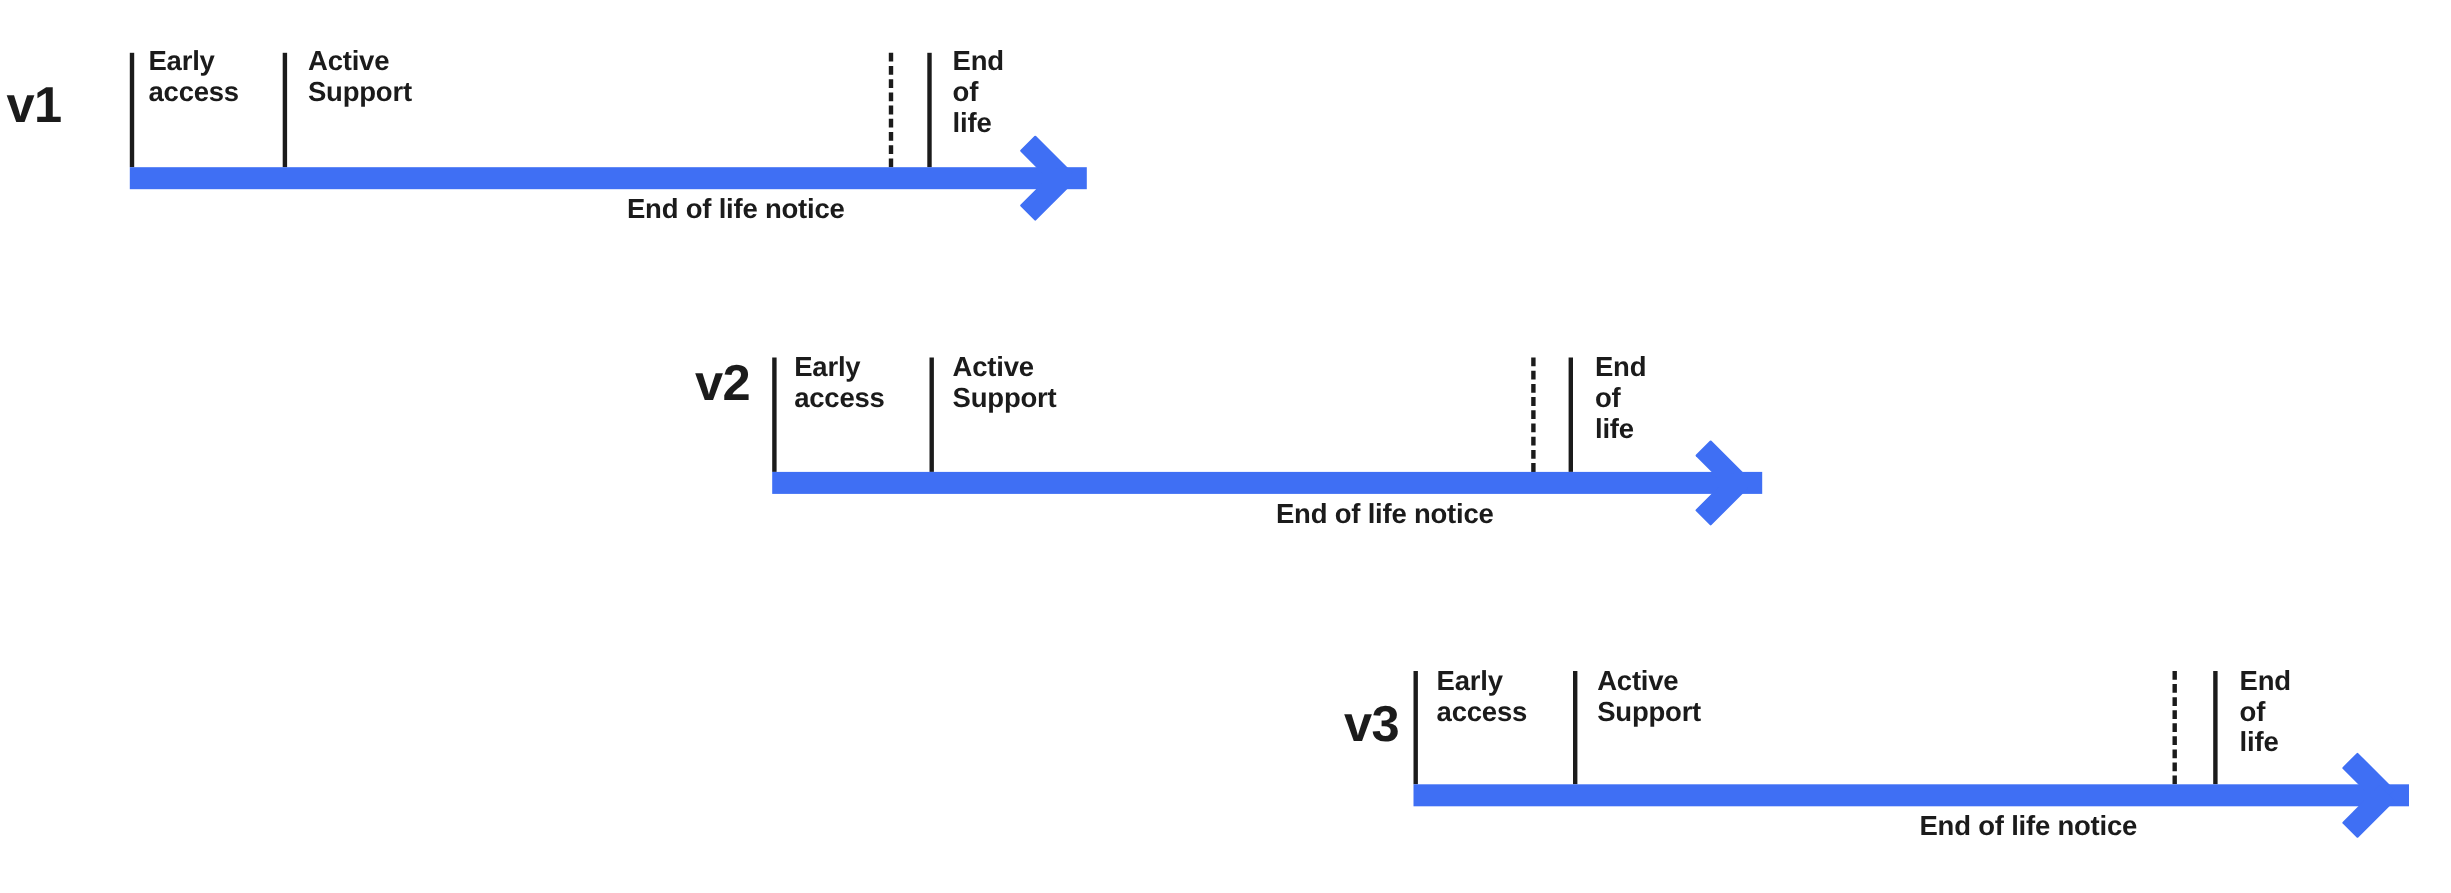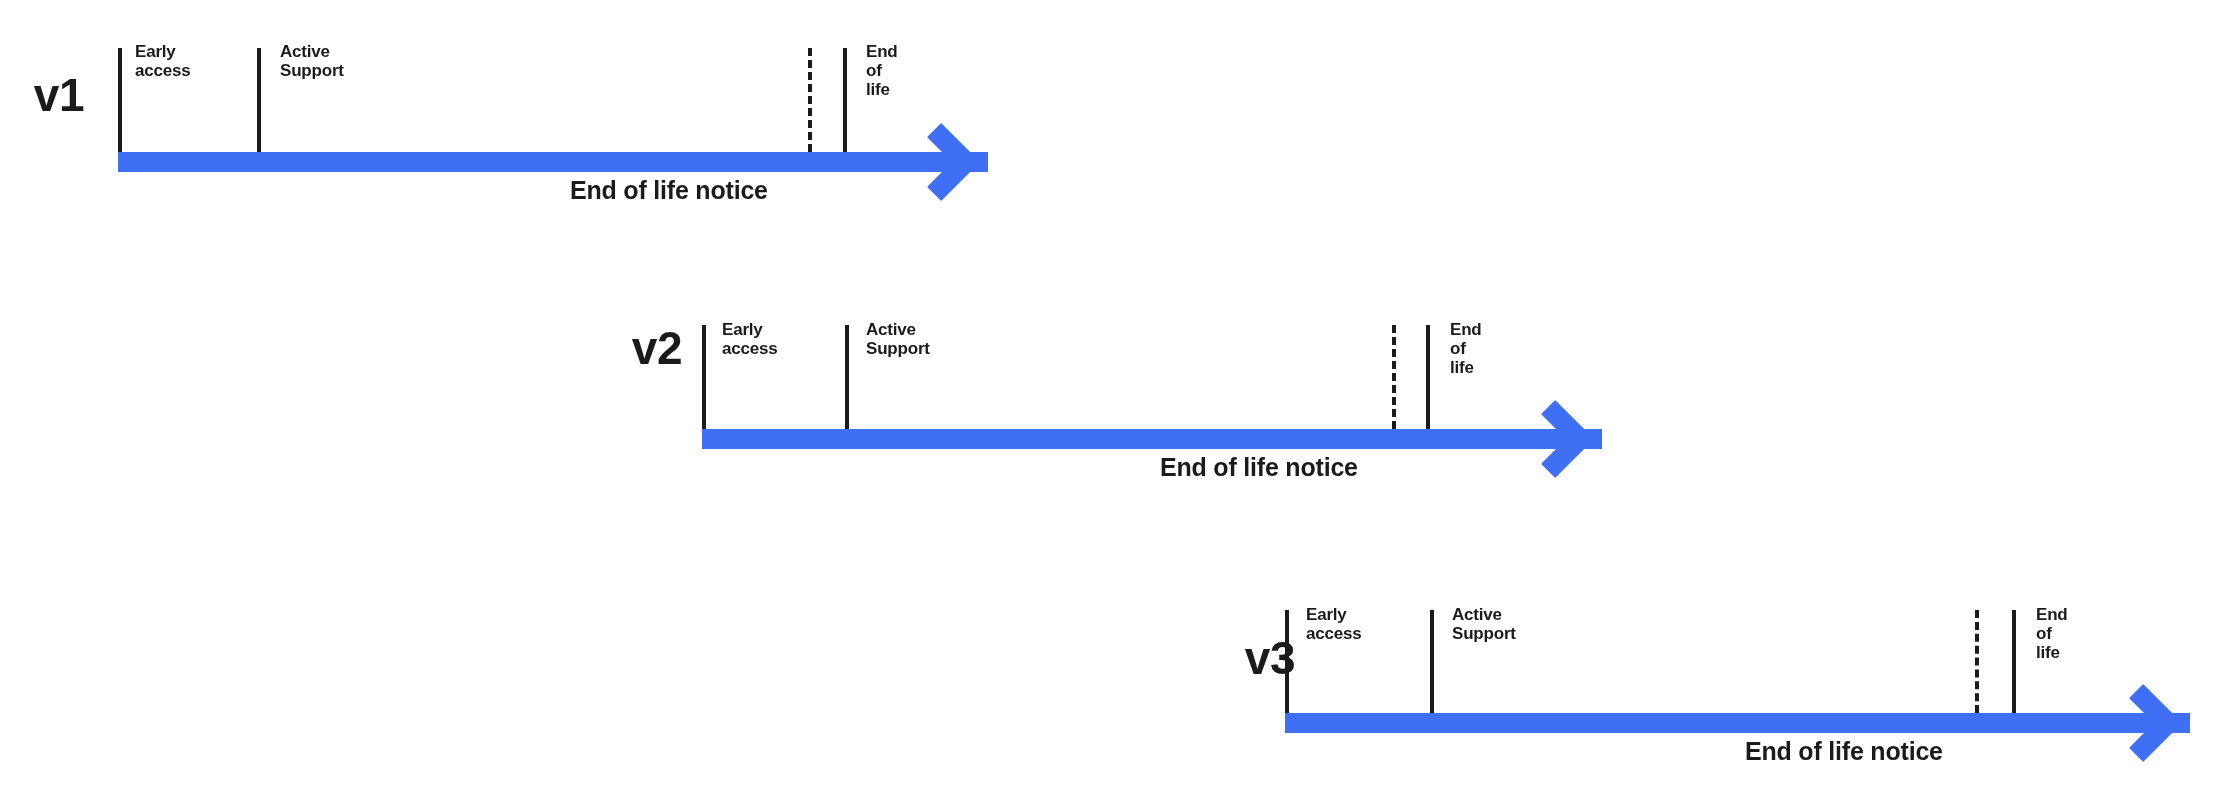--- a/index.html
+++ b/index.html
@@ -35,21 +35,21 @@
     width: 4px;
     background: #1b1b1b;
   }
   .divider.dashed {
     background: none;
     border-left: 4px dashed #1b1b1b;
     width: 0;
   }
   .phase-label {
     position: absolute;
-    font-size: 17px;
+    font-size: 25px;
     font-weight: 700;
     color: #1b1b1b;
     line-height: 1.12;
     white-space: pre-line;
     letter-spacing: -0.2px;
   }
   .bar {
     position: absolute;
     height: 20px;
     background: #3f6ff4;
@@ -73,21 +73,21 @@
     color: #1b1b1b;
     white-space: nowrap;
     letter-spacing: -0.2px;
   }
 </style>
 </head>
 <body>
 
 <div id="canvas">
     <div class="row">
-      <div class="version-label" style="left: 84px; top: 95px;">v1</div>
+      <div class="version-label" style="left: 56px; top: 95px;">v1</div>
       <div class="divider" style="left: 118px; top: 48px; height: 104px;"></div>
       <div class="divider" style="left: 257px; top: 48px; height: 104px;"></div>
       <div class="divider dashed" style="left: 808px; top: 48px; height: 104px;"></div>
       <div class="divider" style="left: 843px; top: 48px; height: 104px;"></div>
       <div class="phase-label" style="left: 135px; top: 42px;">Early
 access</div>
       <div class="phase-label" style="left: 280px; top: 42px;">Active Support</div>
       <div class="phase-label" style="left: 866px; top: 42px;">End of life</div>
       <div class="bar" style="left: 118px; top: 152px; width: 870px;"></div>
       <div class="arrow-head" style="left: 988px; top: 162px;">
@@ -107,21 +107,21 @@
       <div class="phase-label" style="left: 866px; top: 320px;">Active Support</div>
       <div class="phase-label" style="left: 1450px; top: 320px;">End of life</div>
       <div class="bar" style="left: 702px; top: 429px; width: 900px;"></div>
       <div class="arrow-head" style="left: 1602px; top: 439px;">
         <div class="chev-top" style="height: 48px; left: -30px; top: -46px; transform-origin: center bottom; transform: rotate(-45deg);"></div>
         <div class="chev-bot" style="height: 48px; left: -30px; top: -2px; transform-origin: center top; transform: rotate(45deg);"></div>
       </div>
       <div class="notice-label" style="left: 1160px; top: 453px;">End of life notice</div>
     </div>
     <div class="row">
-      <div class="version-label" style="left: 1272px; top: 658px; margin-left: 23px;">v3</div>
+      <div class="version-label" style="left: 1272px; top: 658px;">v3</div>
       <div class="divider" style="left: 1285px; top: 610px; height: 103px;"></div>
       <div class="divider" style="left: 1430px; top: 610px; height: 103px;"></div>
       <div class="divider dashed" style="left: 1975px; top: 610px; height: 103px;"></div>
       <div class="divider" style="left: 2012px; top: 610px; height: 103px;"></div>
       <div class="phase-label" style="left: 1306px; top: 605px;">Early
 access</div>
       <div class="phase-label" style="left: 1452px; top: 605px;">Active Support</div>
       <div class="phase-label" style="left: 2036px; top: 605px;">End of life</div>
       <div class="bar" style="left: 1285px; top: 713px; width: 905px;"></div>
       <div class="arrow-head" style="left: 2190px; top: 723px;">

